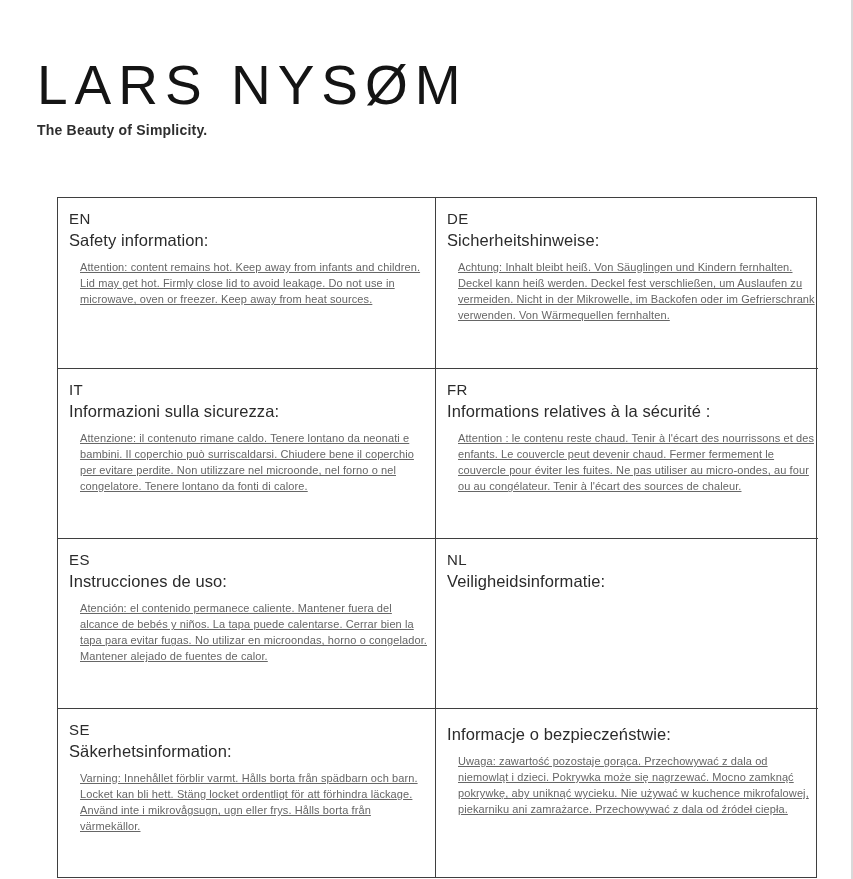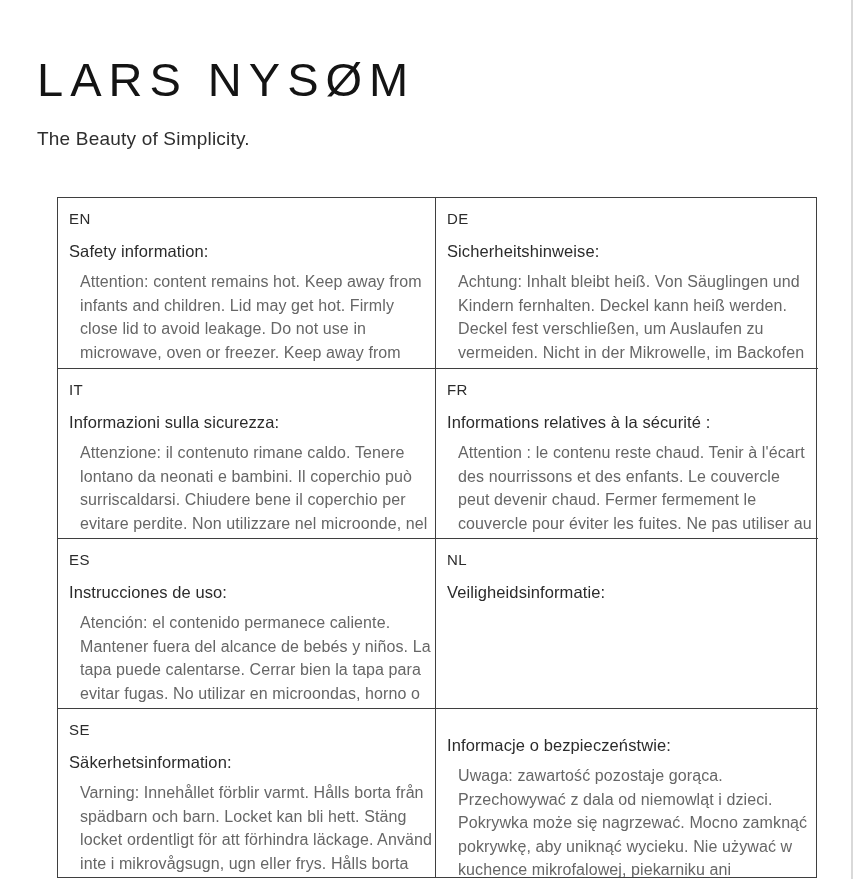--- a/index.html
+++ b/index.html
@@ -23,31 +23,31 @@
     height: 100%;
     background: #d9d9d9;
   }
   
   .brand {
     position: absolute;
     left: 37px;
     top: 52px;
   }
   .logo {
-    font-size: 47px;
+    font-size: 55px;
     font-weight: 500;
     letter-spacing: 7px;
     color: #141414;
     white-space: nowrap;
     line-height: 1.2;
   }
   .tagline {
-    margin-top: 20px;
-    font-size: 19px;
-    font-weight: 400;
+    margin-top: 4px;
+    font-size: 14px;
+    font-weight: 700;
     color: #2e2e2e;
     letter-spacing: 0.2px;
   }
   
   .safety-table {
     position: absolute;
     left: 57px;
     top: 197px;
     width: 760px;
     display: grid;
@@ -65,31 +65,32 @@
     overflow: hidden;
   }
   .cell:nth-child(2n) { border-right: none; }
   .cell:nth-child(7), .cell:nth-child(8) { border-bottom: none; }
   .lang-code {
     font-size: 15px;
     color: #2b2b2b;
     letter-spacing: 0.4px;
   }
   .cell-title {
-    margin-top: 15px;
+    margin-top: 4px;
     font-size: 16.5px;
     color: #2b2b2b;
     letter-spacing: 0.1px;
   }
   .cell-body {
     margin: 9px 2px 0 11px;
-    font-size: 16px;
+    font-size: 11px;
     line-height: 1.47;
     color: #666666;
     letter-spacing: 0.1px;
+    text-decoration: underline;
   }
 </style>
 </head>
 <body>
 
 <div class="page">
   <div class="page-edge-right"></div>
 
   <div class="brand">
     <div class="logo">LARS NYSØM</div>

